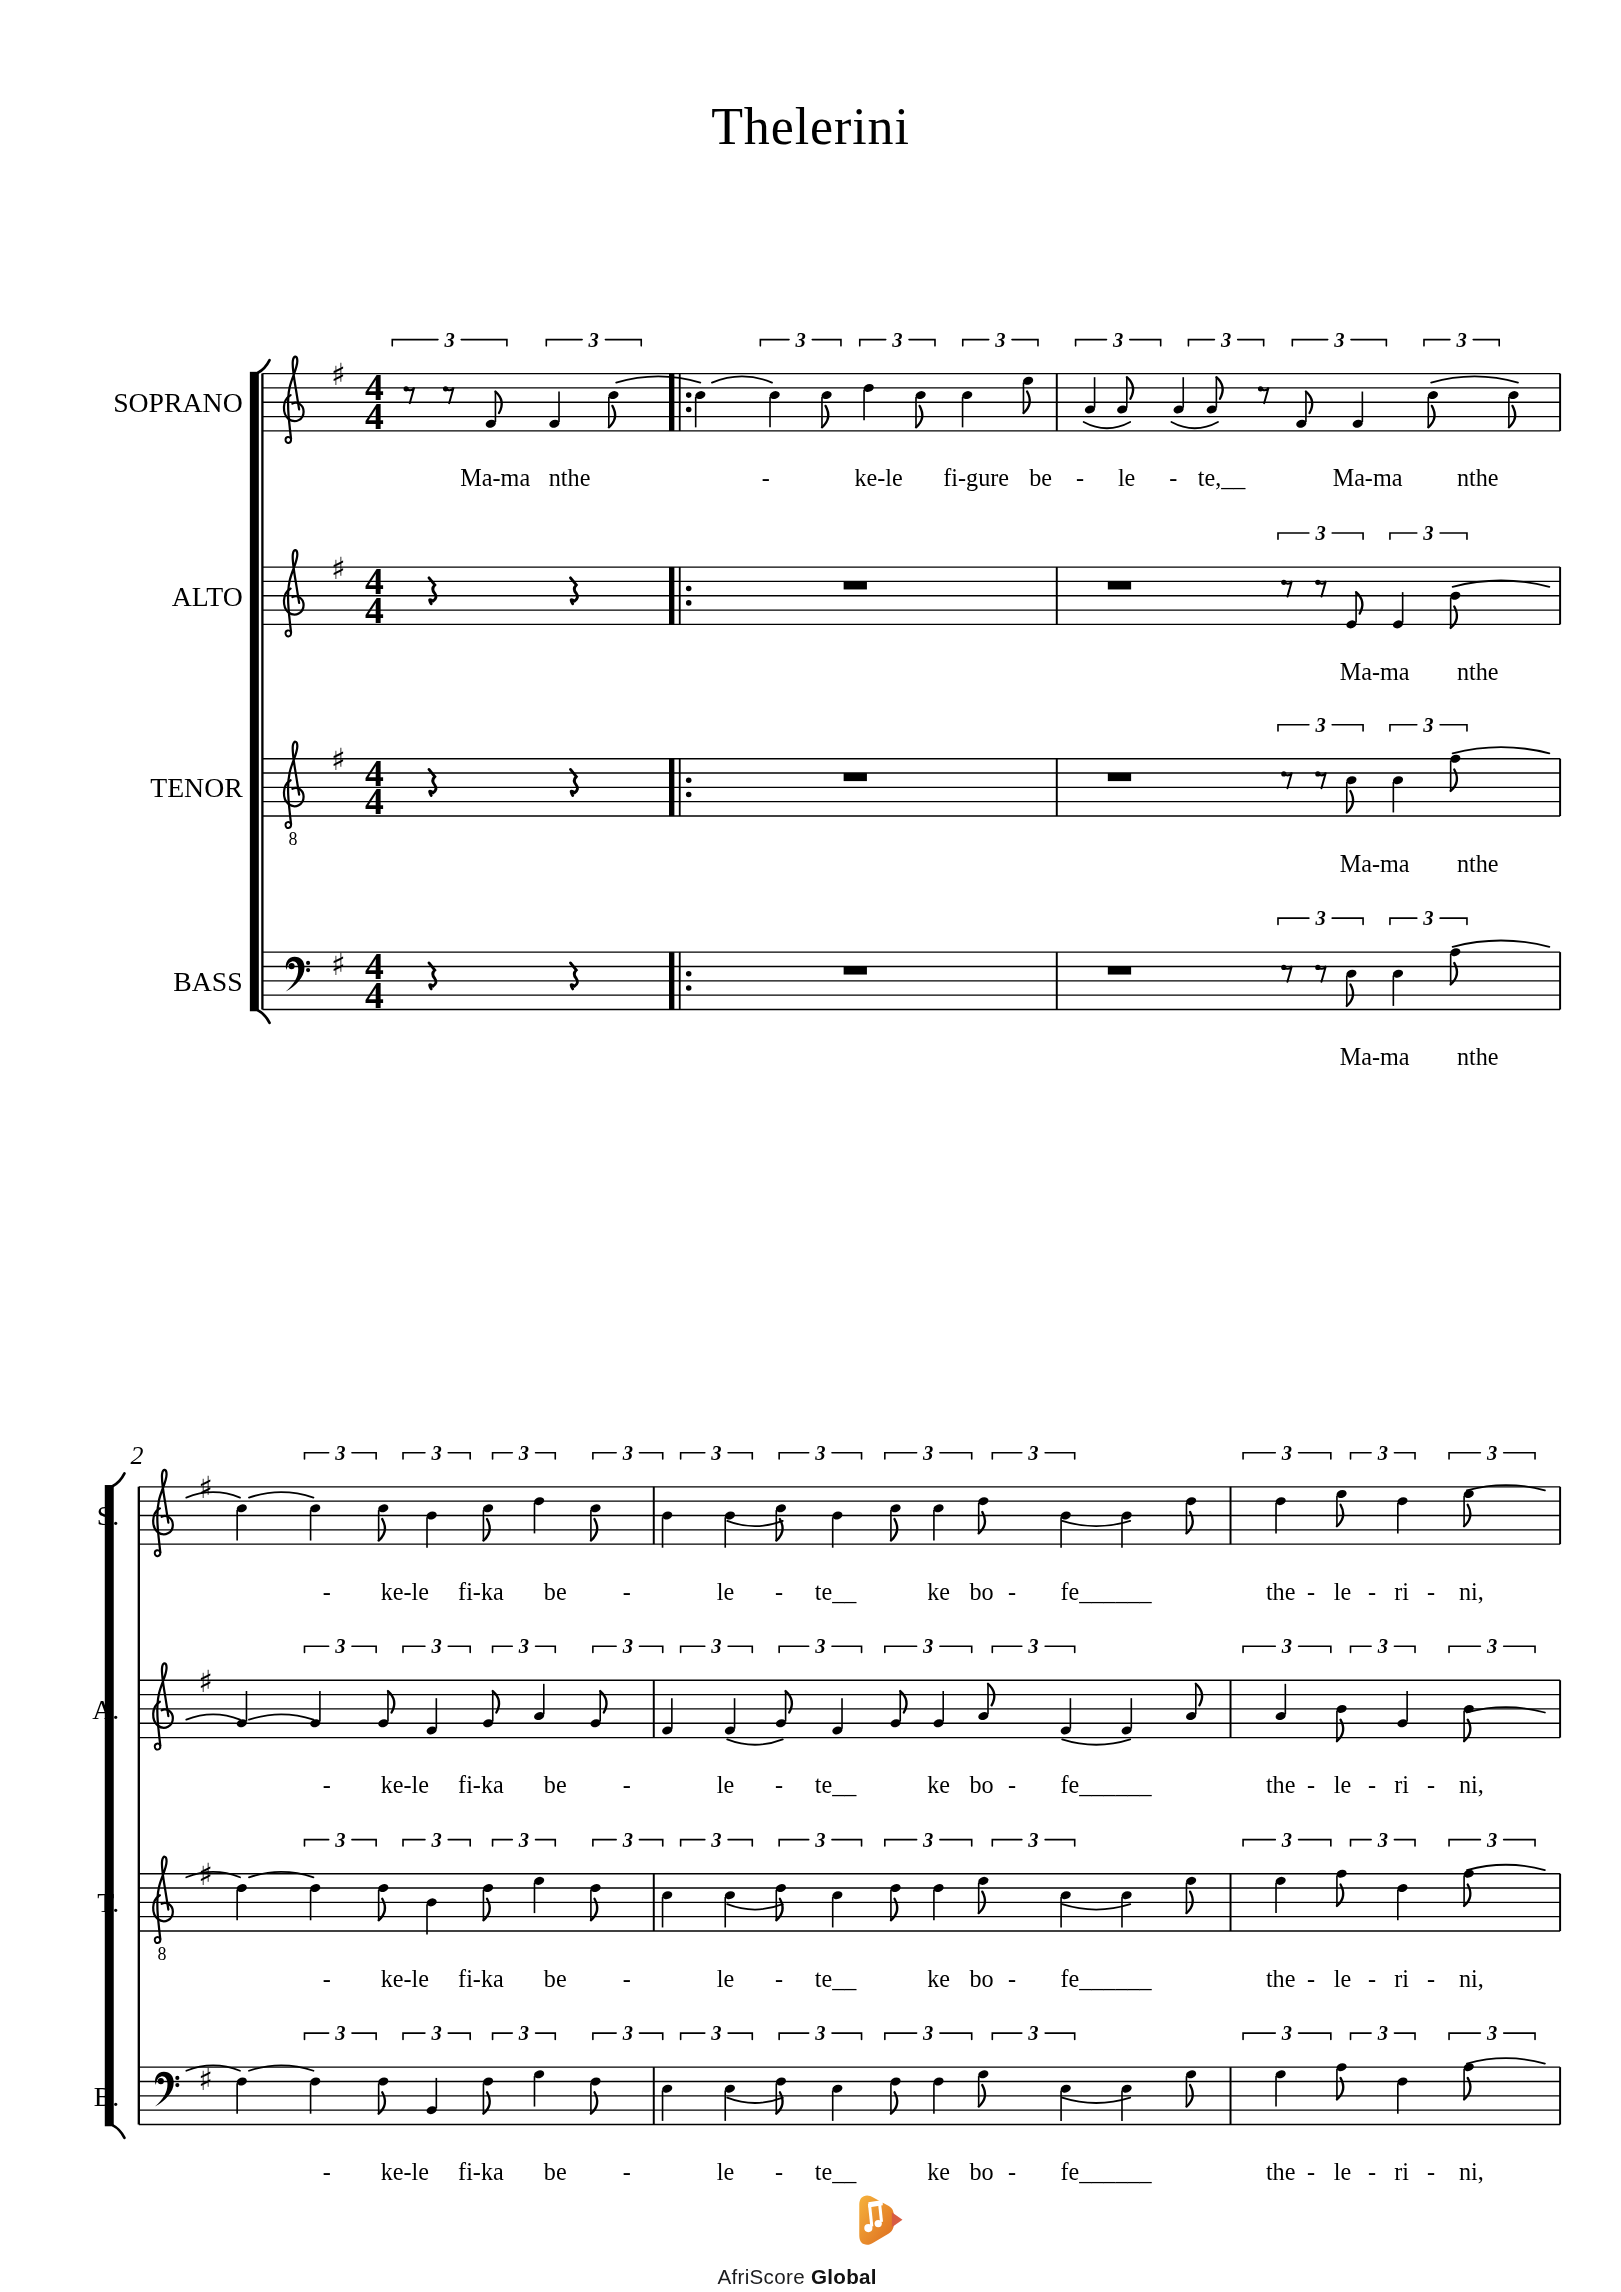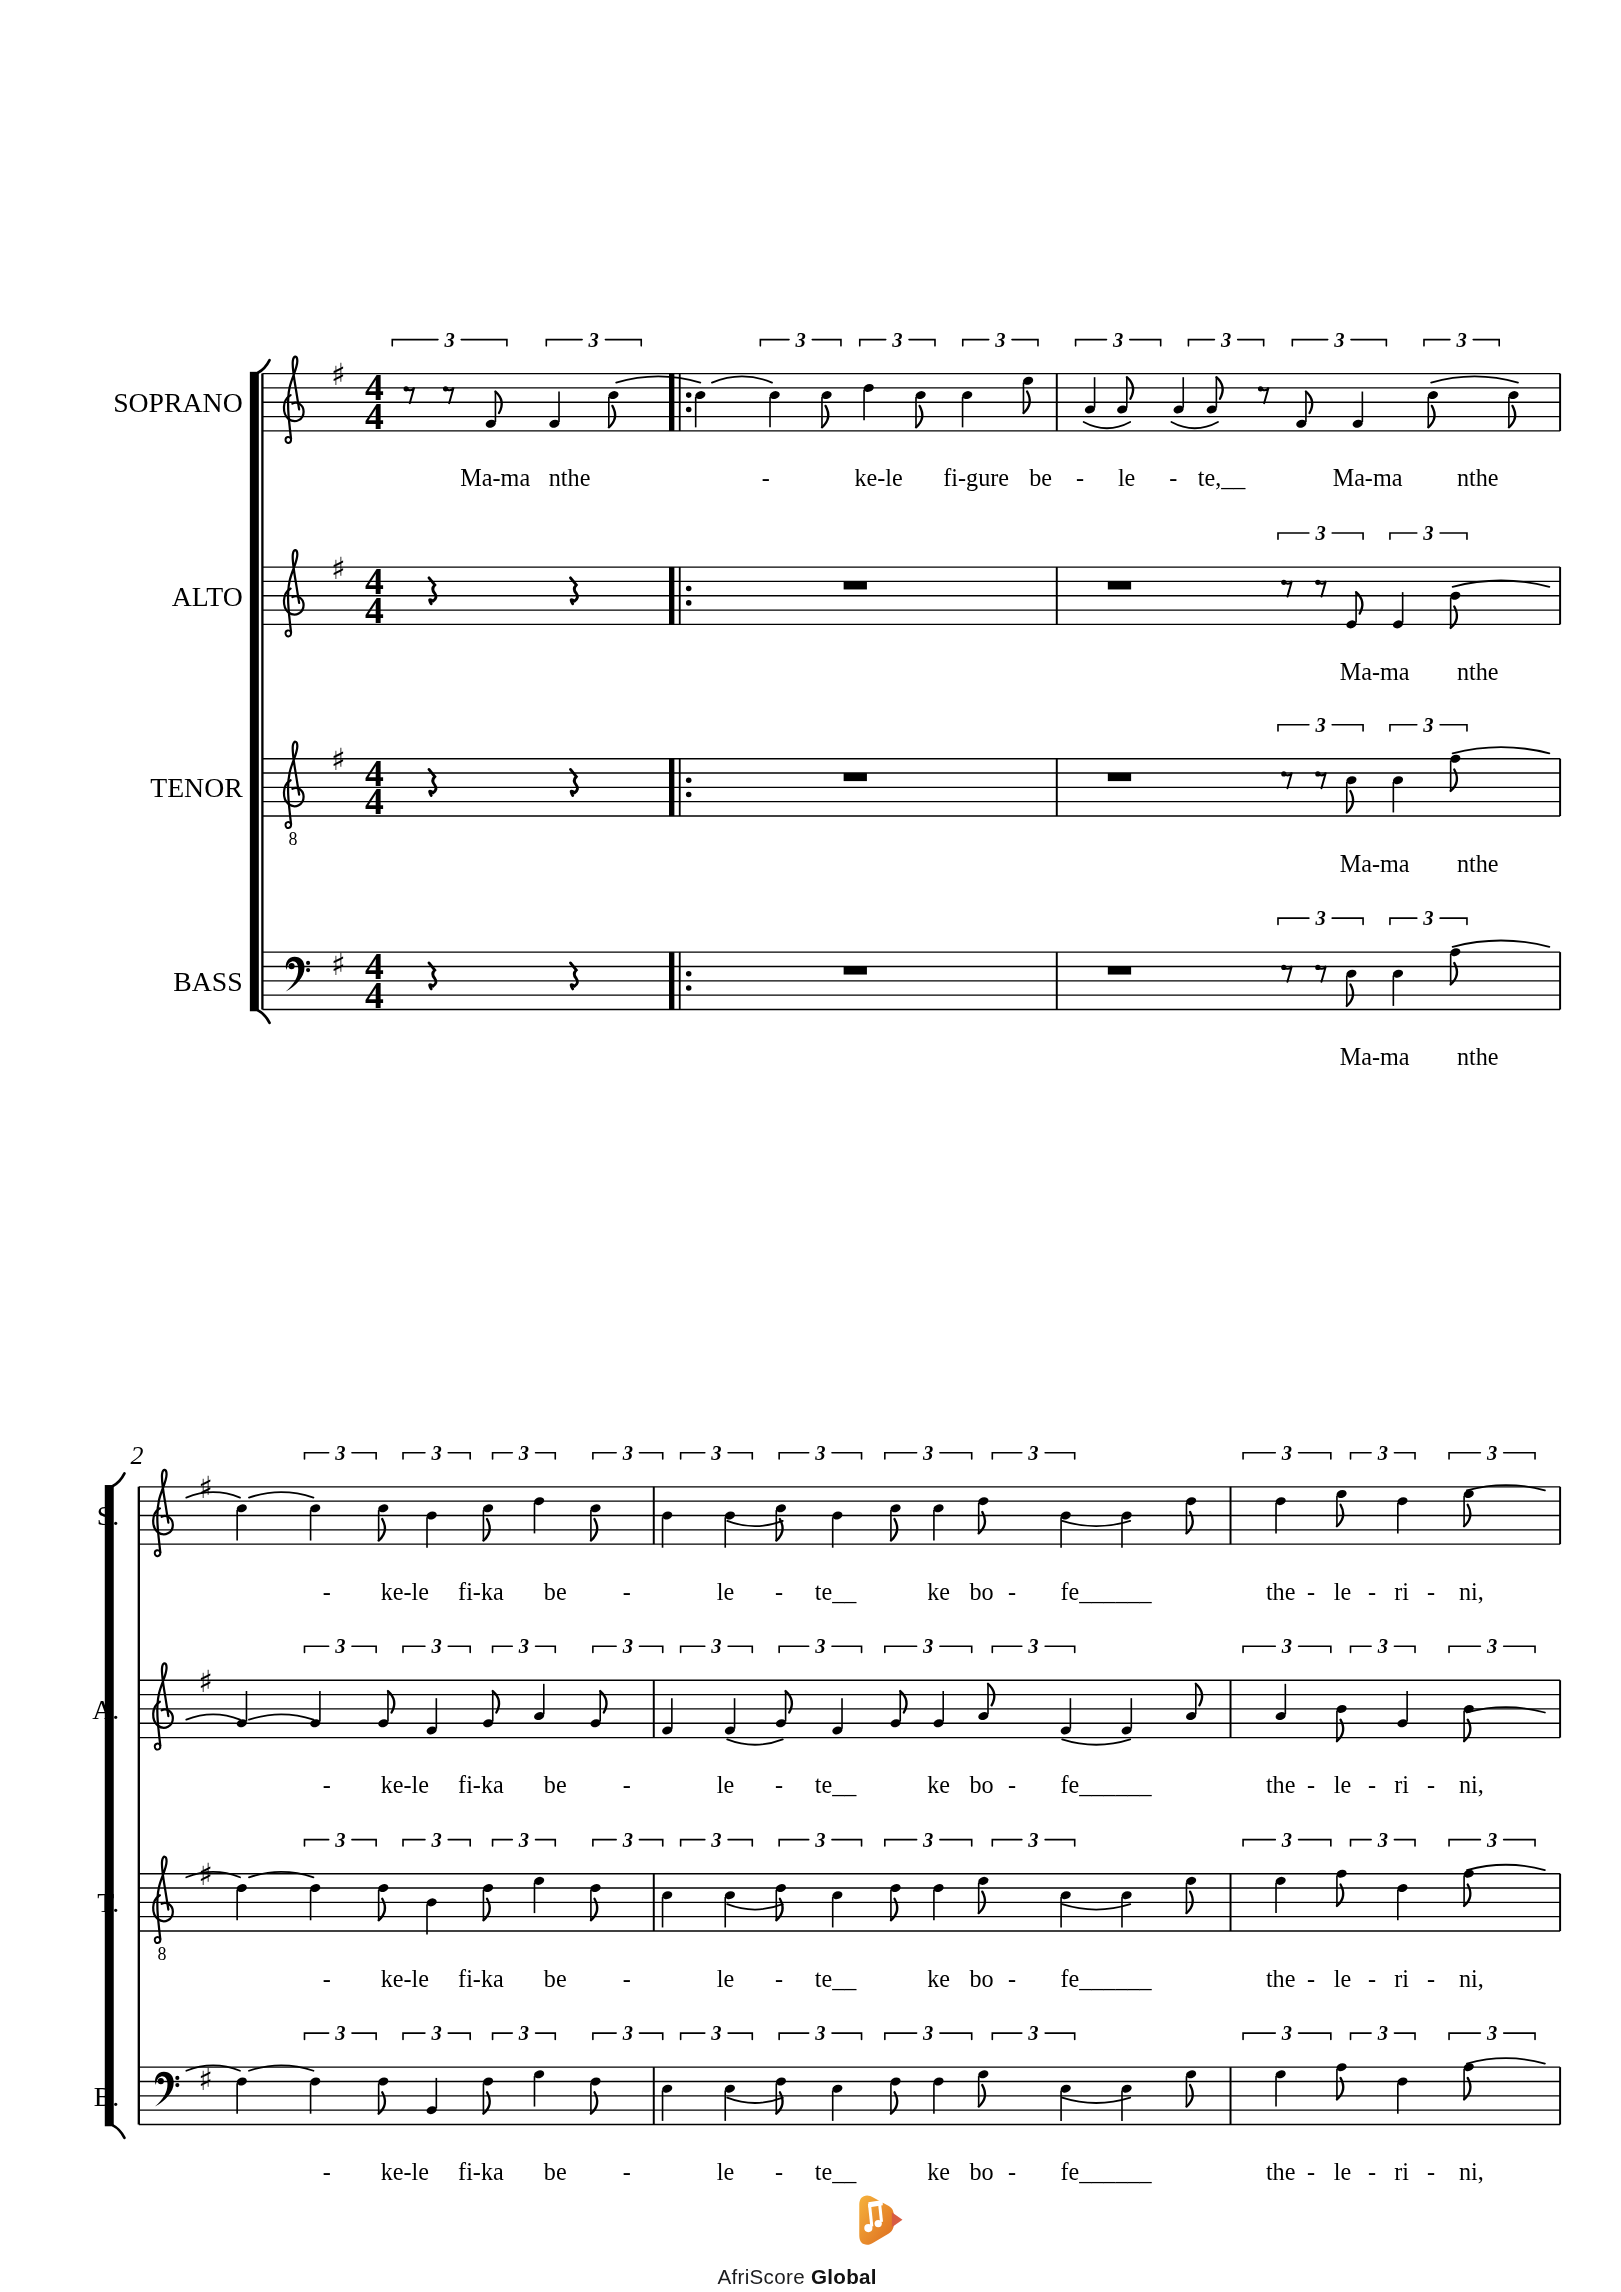--- a/index.html
+++ b/index.html
@@ -13,20 +13,21 @@
   .brandline{font-family:"Liberation Sans",sans-serif;font-size:20.6px;color:#1c1c1e;
              font-weight:500;letter-spacing:0.3px;}
   .brandline .bold{font-weight:800;color:#111;}
   .tagline{font-family:"Liberation Sans",sans-serif;font-size:6.7px;letter-spacing:1.9px;
            color:#d4574e;margin-top:2.7px;font-weight:700;}
 </style>
 </head>
 <body>
 
 <div class="page">
+  <h1 class="title">Thelerini</h1>
 
   <svg id="score" width="1621" height="2293" viewBox="0 0 1810 2560" xmlns="http://www.w3.org/2000/svg">
       <rect x="279" y="415" width="10" height="714" fill="#000000"></rect>
       <path d="M 288 416 Q 296 412 301 402" stroke="#000000" stroke-width="3" fill="none" stroke-linecap="round"></path>
       <path d="M 288 1128 Q 296 1132 301 1142" stroke="#000000" stroke-width="3" fill="none" stroke-linecap="round"></path>
       <line x1="293" y1="417" x2="293" y2="1127" stroke="#000000" stroke-width="2.6"></line>
       <g>
         <line x1="293" y1="417" x2="1742" y2="417" stroke="#000000" stroke-width="1.5"></line>
         <line x1="293" y1="433" x2="1742" y2="433" stroke="#000000" stroke-width="1.5"></line>
         <line x1="293" y1="449" x2="1742" y2="449" stroke="#000000" stroke-width="1.5"></line>

